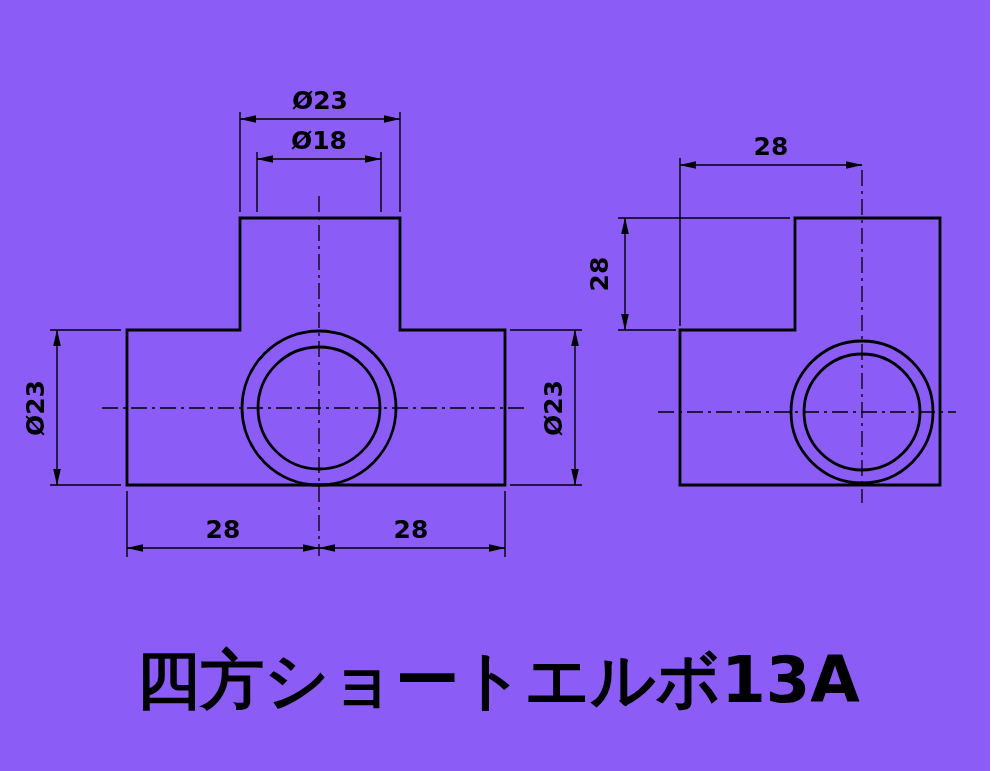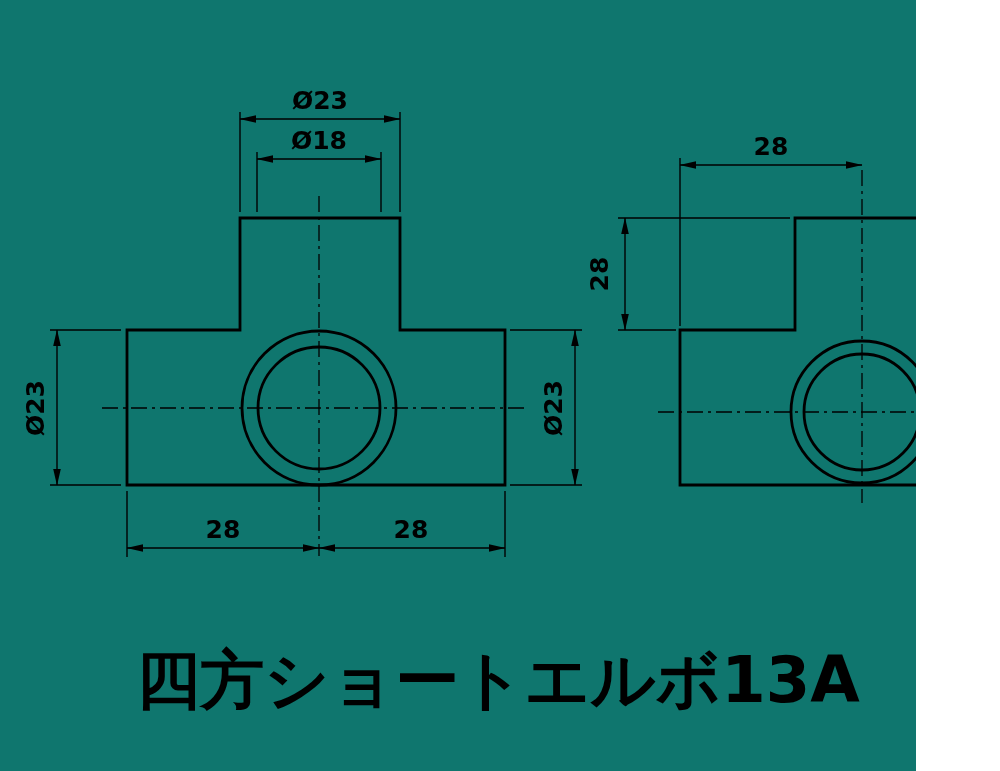--- a/index.html
+++ b/index.html
@@ -2,23 +2,23 @@
 <html><head>
   <meta charset="utf-8">
   <style>
     html, body {
       margin: 0;
       padding: 0;
       background: #ffffff;
     }
     .page {
       position: relative;
-      width: 916px;
+      width: 990px;
       height: 771px;
-      background: #0f766e;
+      background: #8b5cf6;
       font-family: "DejaVu Sans", sans-serif;
       overflow: hidden;
     }
     svg { display: block; }
     .outline {
       fill: none;
       stroke: #000000;
       stroke-width: 2.8;
       stroke-linejoin: miter;
       stroke-linecap: butt;

